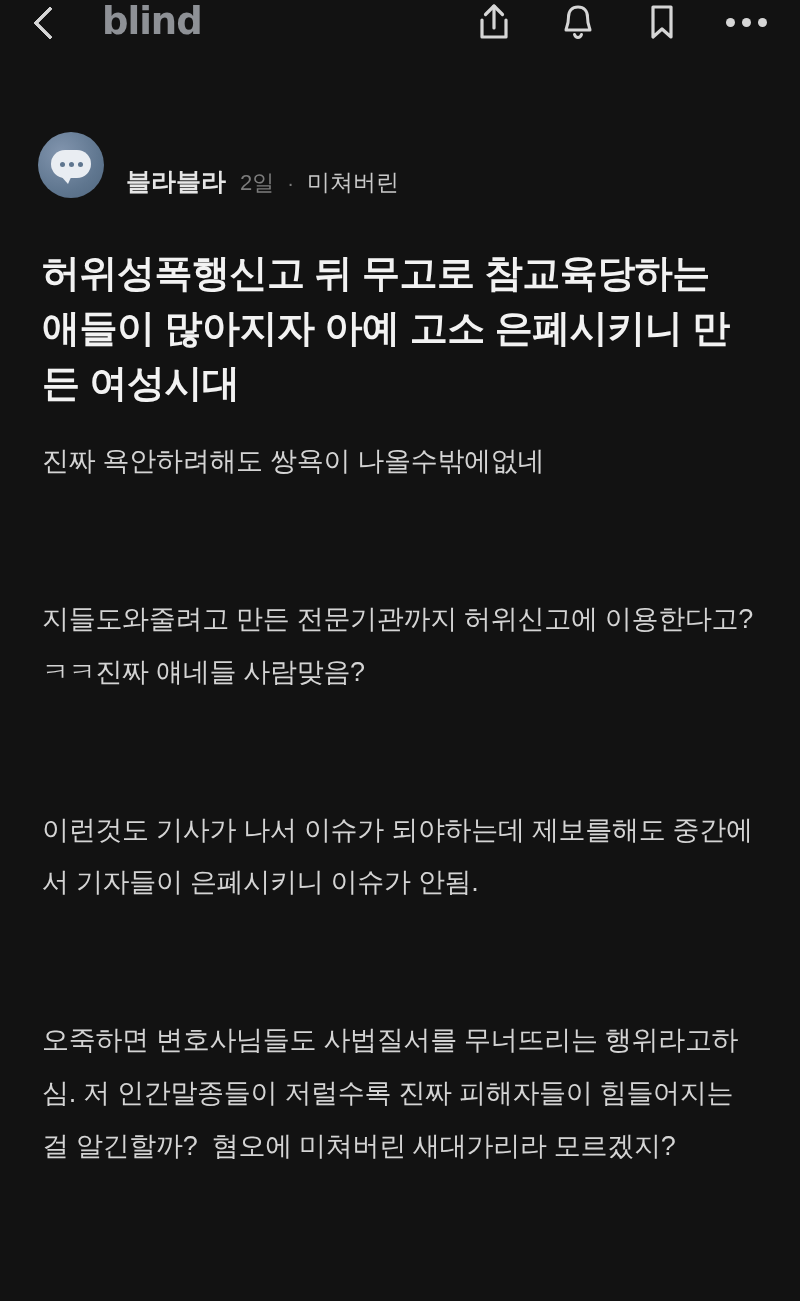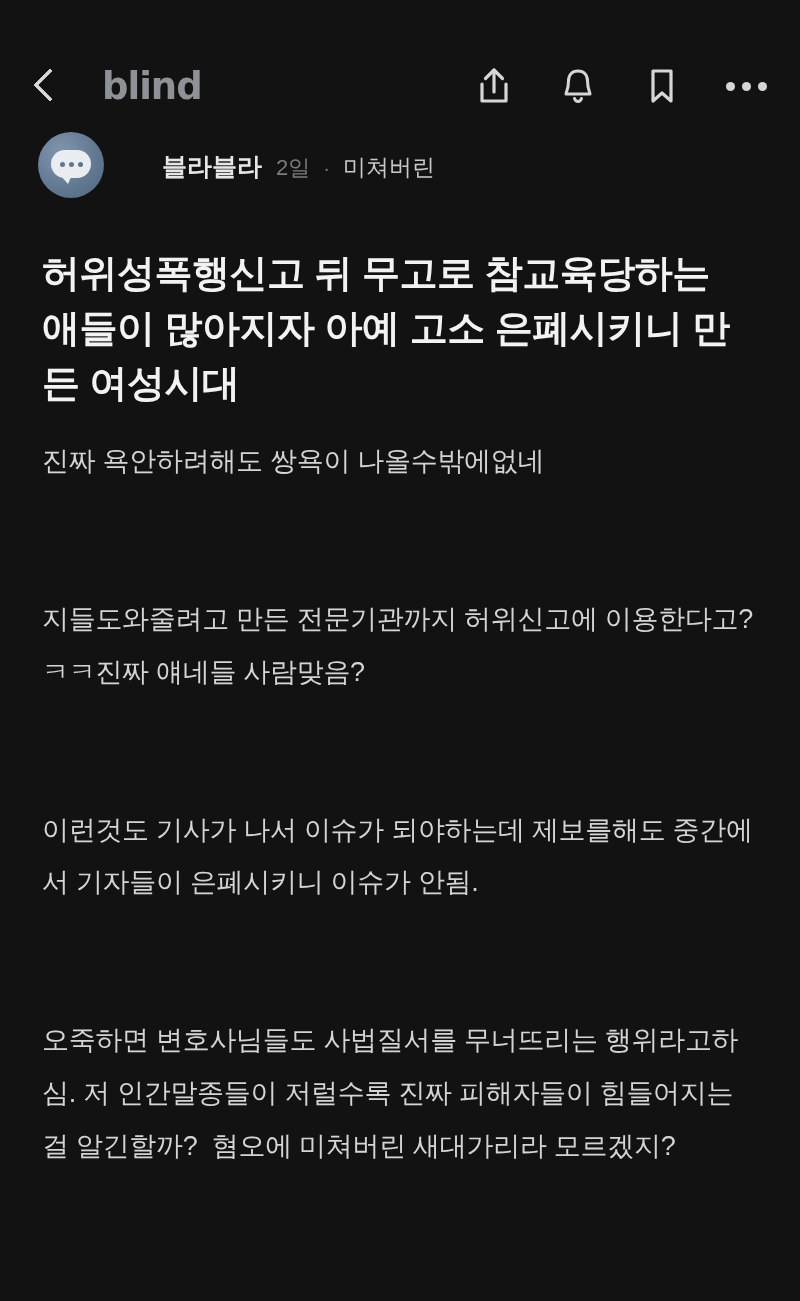--- a/index.html
+++ b/index.html
@@ -22,21 +22,21 @@
     display: flex;
     flex-direction: column;
     position: relative;
   }
 
   
   .topbar {
     height: 108px;
     flex: 0 0 108px;
     display: flex;
-    align-items: flex-end;
+    align-items: flex-start;
     padding: 0 34px 0 38px;
     box-sizing: border-box;
   }
   .back-btn {
     width: 46px;
     height: 46px;
     display: flex;
     align-items: center;
     justify-content: flex-start;
     cursor: pointer;
@@ -81,23 +81,22 @@
     width: 9px;
     height: 9px;
     border-radius: 50%;
     background: #d6d6d6;
     display: block;
   }
 
   
   .author-row {
     display: flex;
-    align-items: center;
+    align-items: flex-end;
     padding: 24px 38px 0 38px;
-    gap: 36px;
   }
   .avatar {
     width: 66px;
     height: 66px;
     border-radius: 50%;
     background: radial-gradient(circle at 35% 32%, #7f93ad 0%, #5d7character 0%, #5d748f 60%, #4f667f 100%);
     background: radial-gradient(circle at 35% 32%, #8295ae 0%, #5f768f 62%, #51677f 100%);
     flex: 0 0 66px;
     position: relative;
     display: flex;

